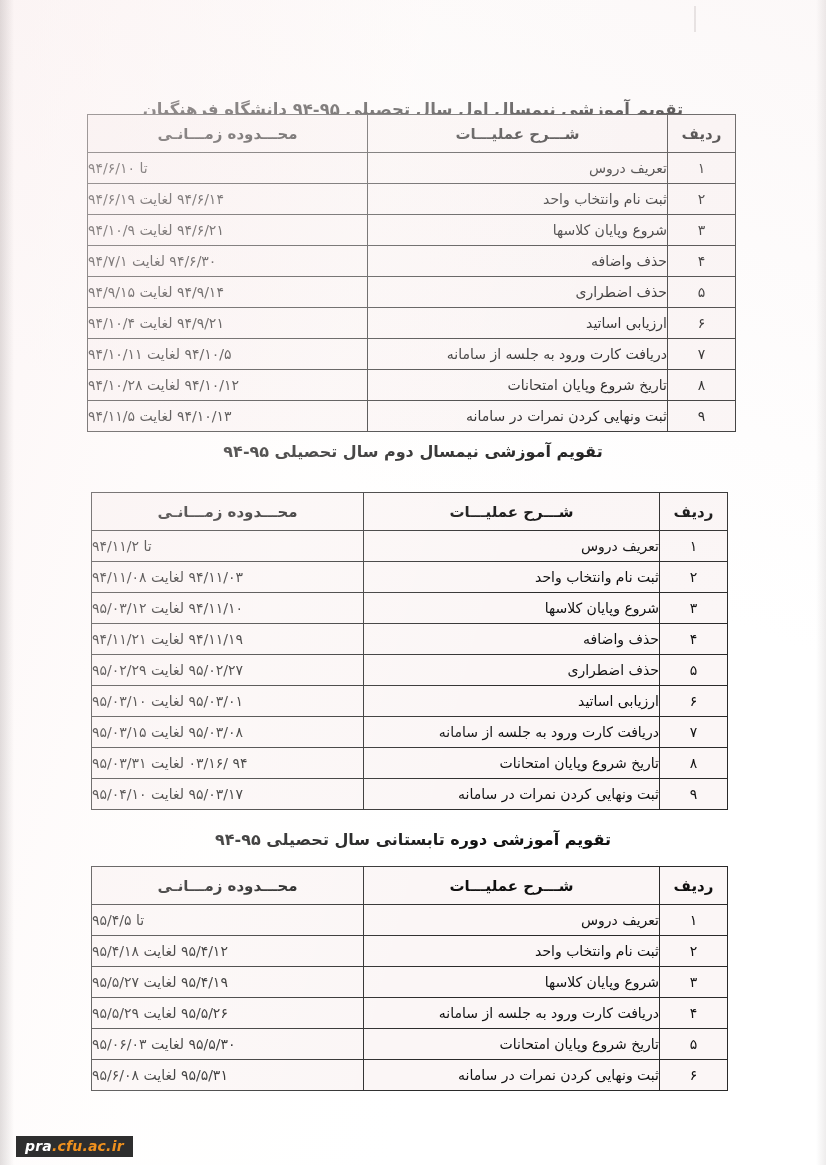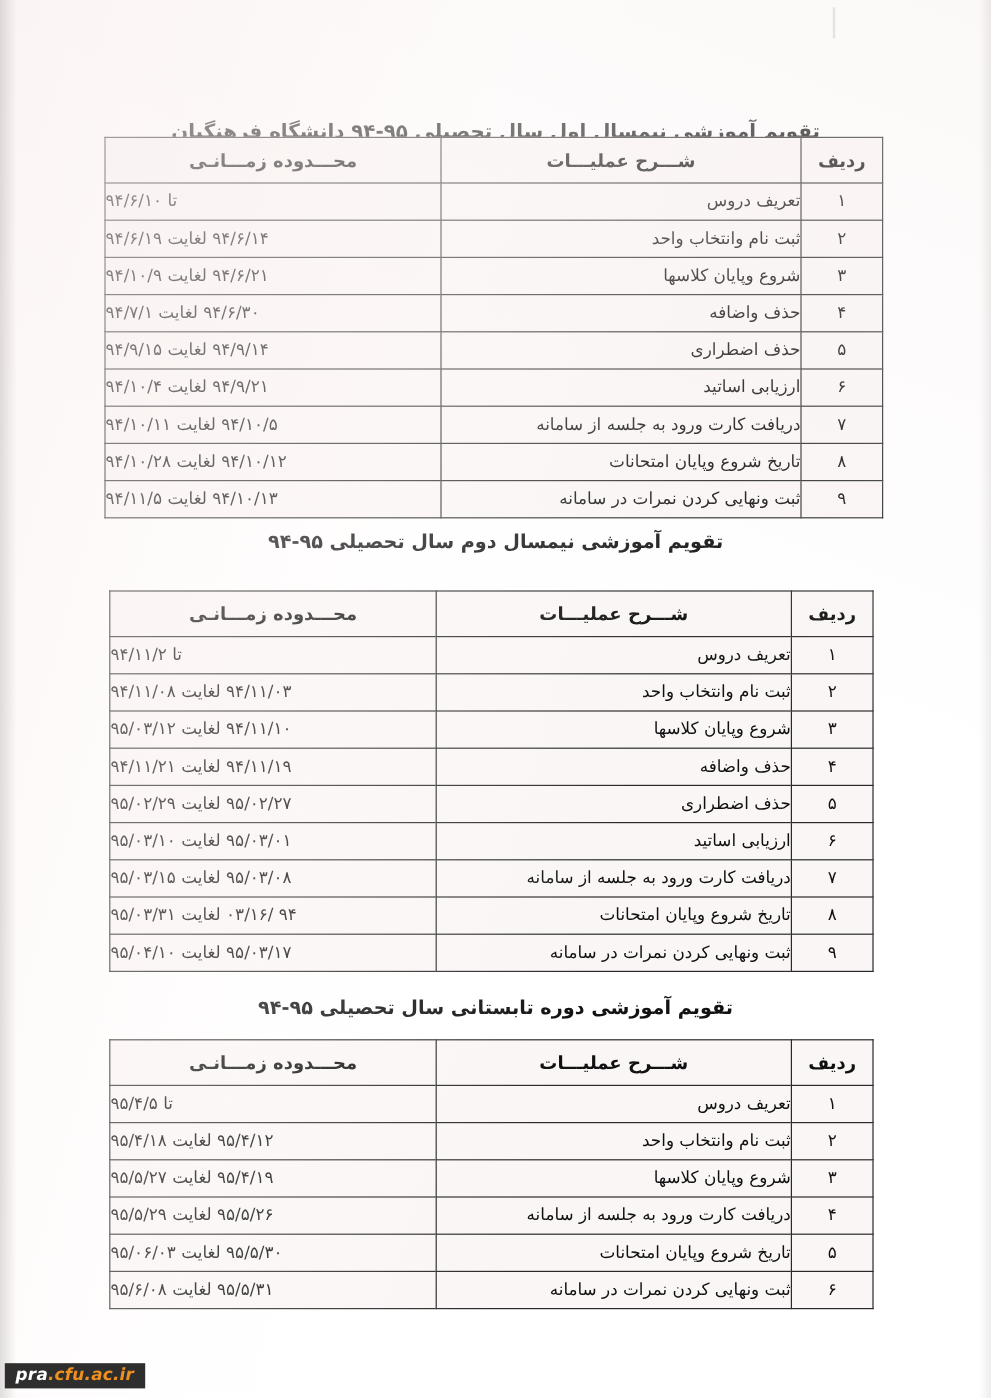--- a/index.html
+++ b/index.html
@@ -132,21 +132,21 @@
   #table-3 .col-date { width: 272px; }
 
   .title-wrap { position: absolute; width: 100%; text-align: center; }
   #title-1-wrap { top: 48px; }
   #title-2-wrap { top: 428px; }
   #title-3-wrap { top: 818px; }
 
   
   .watermark {
     position: absolute;
-    left: 4px;
+    left: 16px;
     bottom: 8px;
     background: #2e2e2e;
     padding: 3px 9px 4px 9px;
     z-index: 8;
     direction: ltr;
     font-style: italic;
     font-weight: bold;
     font-size: 14px;
     line-height: 1;
     letter-spacing: 0.2px;

